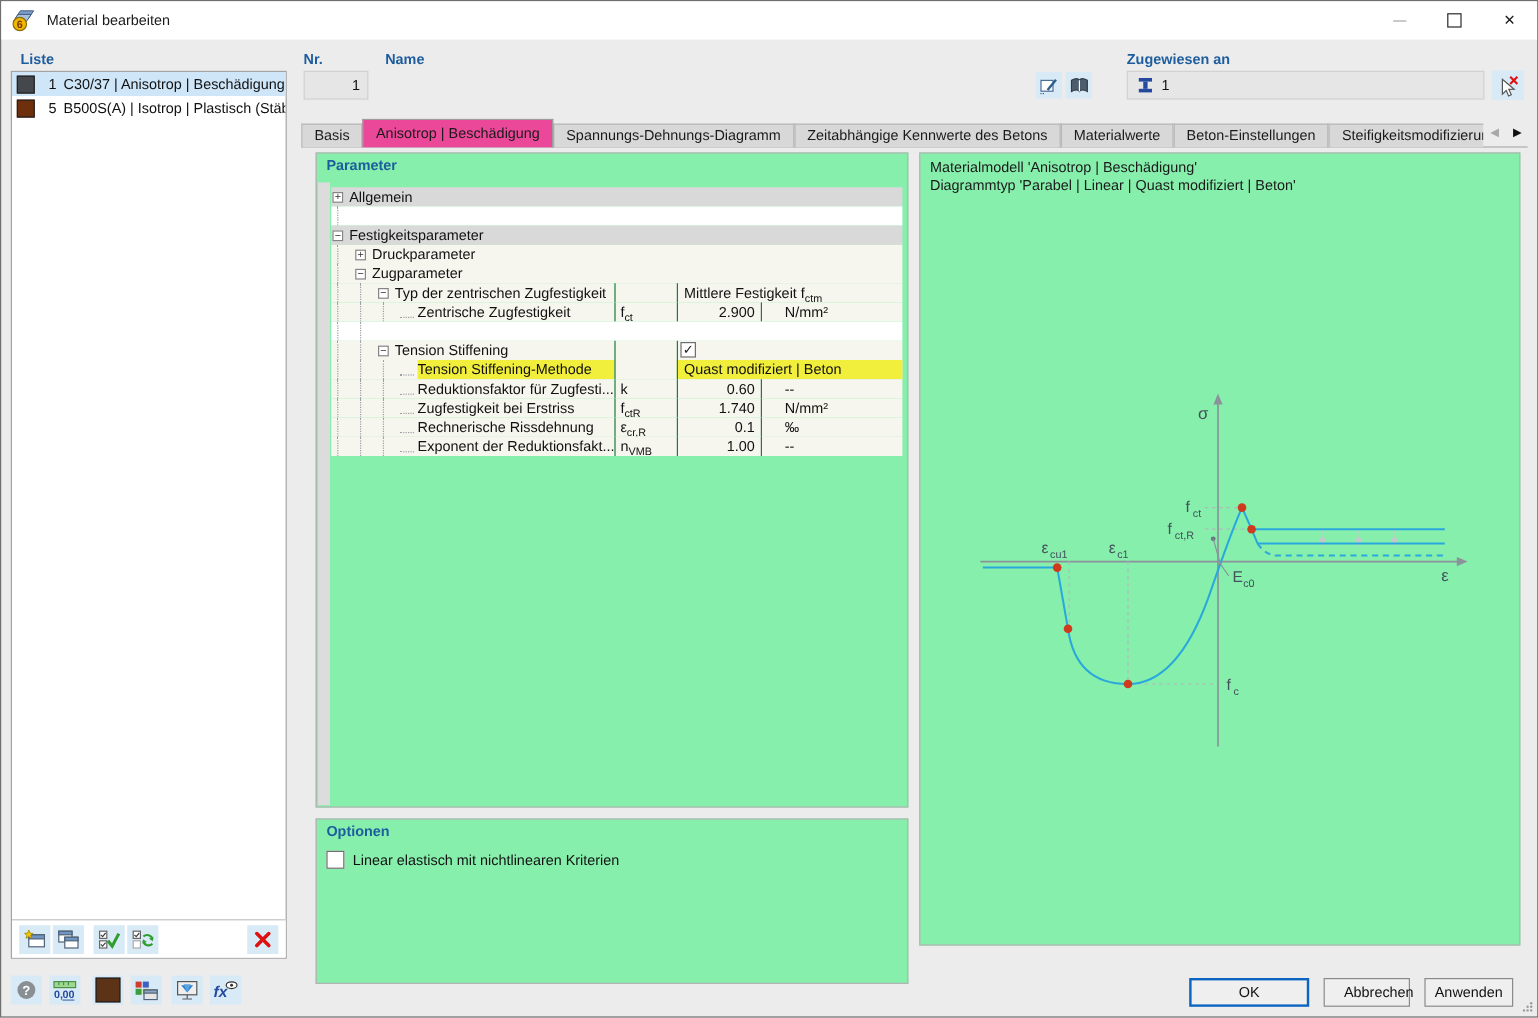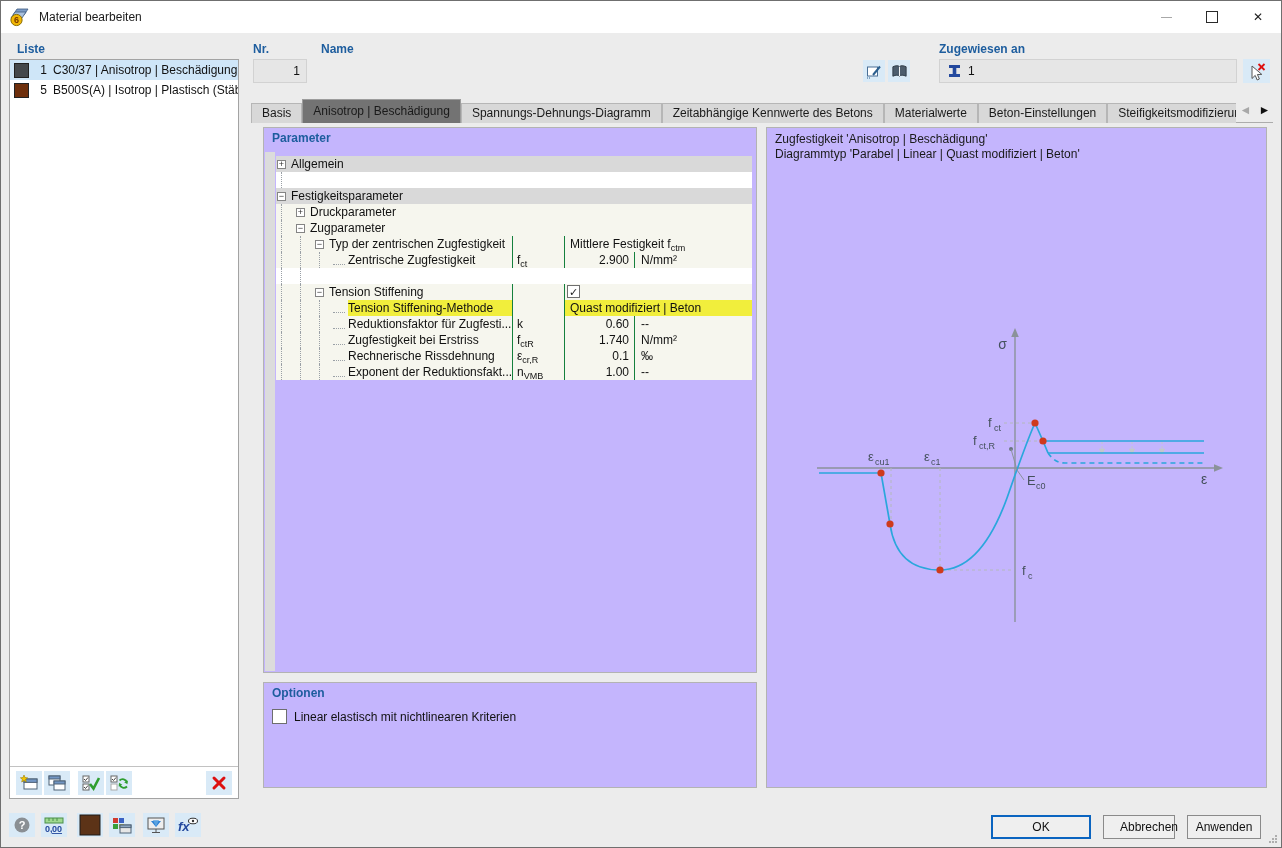--- a/index.html
+++ b/index.html
@@ -23,44 +23,44 @@
   .list-row.selected{background:#cfe6f8;}
   .swatch{width:13px;height:13px;border:1px solid #222;margin-left:4px;flex:0 0 auto;}
   .list-num{width:18px;text-align:right;margin-right:6px;flex:0 0 auto;}
   .list-name{white-space:nowrap;overflow:hidden;}
   .list-toolbar{position:absolute;left:0;right:0;bottom:0;height:31px;border-top:1px solid #c2c2c2;background:#fff;}
   .tool-btn{position:absolute;top:4px;width:26px;height:24px;background:#d9eaf7;display:flex;align-items:center;justify-content:center;}
   
   .tabs{position:absolute;left:250px;top:98px;width:1022px;height:24px;border-bottom:1px solid #acacac;box-sizing:border-box;}
   .tabs-clip{position:absolute;left:0;top:0;bottom:-1px;width:985px;overflow:hidden;display:flex;align-items:flex-end;}
   .tab{flex:0 0 auto;height:19px;line-height:19px;margin-top:17px;background:#d8d8d8;border:1px solid #b6b6b6;border-bottom:none;padding:0 10px;font-size:12px;color:#1a1a1a;white-space:nowrap;}
-  .tab.active{height:23px;line-height:22px;margin-top:10px;background:#737373;border-color:#9c9c9c;position:relative;z-index:2;}
+  .tab.active{height:23px;line-height:22px;margin-top:10px;background:#ec4899;border-color:#9c9c9c;position:relative;z-index:2;}
   .tab-arrows{position:absolute;right:2px;top:4px;display:flex;gap:6px;font-size:12px;}
   .tab-arrow{width:13px;text-align:center;color:#111;}
   .tab-arrow.disabled{color:#a8a8a8;}
   
-  .panel{position:absolute;background:#c4b5fd;border:1px solid #b3b3b3;box-sizing:border-box;}
+  .panel{position:absolute;background:#86efac;border:1px solid #b3b3b3;box-sizing:border-box;}
   .panel-label{position:absolute;left:8px;top:3px;font-size:12px;font-weight:bold;color:#1d5d9e;}
   .param-strip{position:absolute;left:1px;top:24px;bottom:1px;width:10px;background:#dcdcdc;}
   
   .tree{position:absolute;left:12px;top:28px;width:476px;}
   .trow{height:16px;display:flex;align-items:center;font-size:12px;color:#111;position:relative;}
   .trow.group{background:#d9d9d9;}
   .trow.item,.trow.branch{background:#f6f6ee;}
   .trow.spacer{background:#fff;}
   .ind{width:19px;height:16px;position:relative;flex:0 0 auto;}
   .ind.g::before{content:"";position:absolute;left:5px;top:0;bottom:0;border-left:1px dotted #9aa0a6;}
   .exp{width:9px;height:9px;flex:0 0 auto;border:1px solid #848484;background:#fff;font-size:9px;line-height:7px;text-align:center;color:#333;margin:0 5px 0 1px;box-sizing:border-box;}
   .stub{width:12px;height:8px;border-bottom:1px dotted #9aa0a6;margin-right:3px;flex:0 0 auto;}
   .tname{flex:1 1 auto;white-space:nowrap;overflow:hidden;height:16px;line-height:16px;}
   .tname.hl{background:#f1ee3c;}
   .tcell{flex:0 0 auto;height:16px;line-height:16px;border-left:1px solid #15803d;box-sizing:border-box;white-space:nowrap;overflow:hidden;}
   .c-sym{width:52px;padding-left:4px;}
   .c-val{width:70px;text-align:right;padding-right:5px;}
-  .c-unit{width:118px;padding-left:6px;}
+  .c-unit{width:118px;padding-left:19px;}
   .c-wide{width:188px;padding-left:5px;text-align:left;}
   .c-wide.hl{background:#f1ee3c;}
   sub.s{font-size:9px;}
   .cb{width:13px;height:13px;border:1px solid #6e6e6e;background:#fff;margin:1px 0 0 2px;font-size:11px;line-height:12px;text-align:center;color:#222;box-sizing:border-box;}
   
   .opt-row{position:absolute;left:8px;top:26px;display:flex;align-items:center;font-size:12px;color:#111;}
   .opt-box{width:13px;height:13px;border:1px solid #6e6e6e;background:#fff;margin-right:7px;}
   
   .diag-text{position:absolute;left:8px;font-size:12px;color:#1a1a1a;white-space:nowrap;}
   
@@ -304,30 +304,30 @@
           <div class="ind g"></div>
           <div class="stub"></div>
           <div class="tname">Exponent der Reduktionsfakt...</div>
           <div class="tcell c-sym"><span>n</span><sub class="s">VMB</sub></div>
           <div class="tcell c-val">1.00</div>
           <div class="tcell c-unit">--</div>
         </div>
       </div>
   </div>
 
-  <div class="panel" style="left:262px;top:681px;width:494px;height:106px;">
+  <div class="panel" style="left:262px;top:681px;width:494px;height:138px;">
     <div class="panel-label">Optionen</div>
     <div class="opt-row">
       <span class="opt-box"></span>
       <span>Linear elastisch mit nichtlinearen Kriterien</span>
     </div>
   </div>
 
   <div class="panel" style="left:765px;top:126px;width:501px;height:661px;">
-    <div class="diag-text" style="top:4px;">Zugfestigkeit 'Anisotrop | Beschädigung'</div>
+    <div class="diag-text" style="top:4px;">Materialmodell 'Anisotrop | Beschädigung'</div>
     <div class="diag-text" style="top:19px;">Diagrammtyp 'Parabel | Linear | Quast modifiziert | Beton'</div>
     <svg style="position:absolute;left:0;top:0;" width="499" height="659" viewBox="0 0 499 659">
 
       <line x1="248" y1="206" x2="248" y2="494" stroke="#8b929a" stroke-width="1.4"></line>
       <polygon points="248,200 244.2,209 251.8,209" fill="#8b929a"></polygon>
       <line x1="50" y1="340" x2="450" y2="340" stroke="#8b929a" stroke-width="1.4"></line>
       <polygon points="456,340 447,336.2 447,343.8" fill="#8b929a"></polygon>
       <text x="240" y="221" text-anchor="end" font-size="14" fill="#44505c">σ</text>
       <text x="434" y="356" font-size="14" fill="#44505c">ε</text>
 

